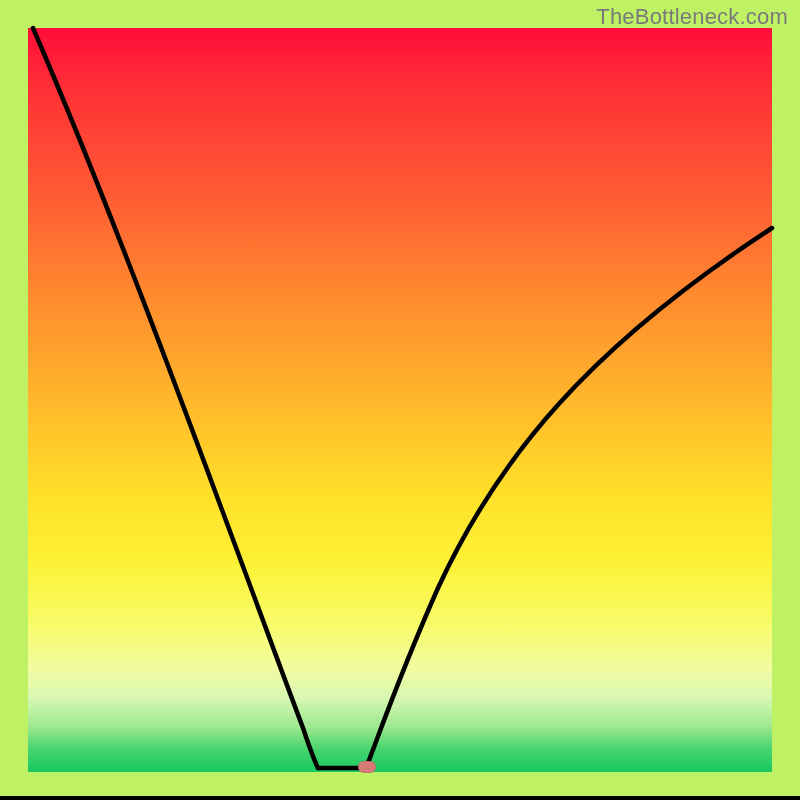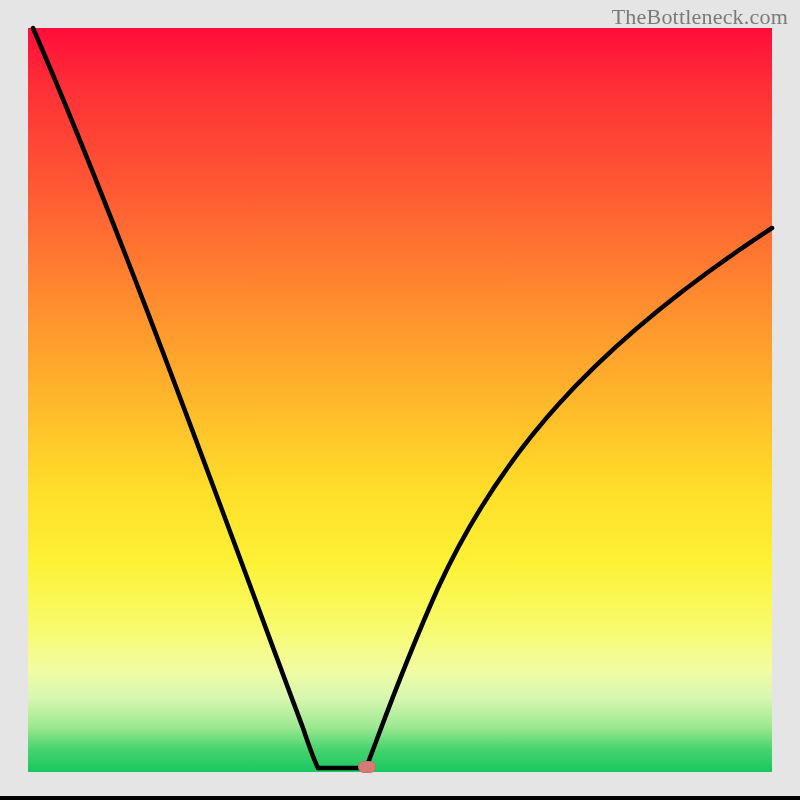--- a/index.html
+++ b/index.html
@@ -8,22 +8,21 @@
     width: 800px;
     height: 800px;
     background: #000;
     overflow: hidden;
     font-family: Arial, Helvetica, sans-serif;
   }
   .frame {
     position: relative;
     width: 800px;
     height: 796px;
-    background: #e5e5e5;
-    font-family: Liberation Serif, serif;
+    background: #bef264;
   }
   .watermark {
     position: absolute;
     top: 4px;
     right: 12px;
     color: #7a7a7a;
     font-size: 22px;
     font-weight: 500;
     letter-spacing: 0.2px;
     user-select: none;

